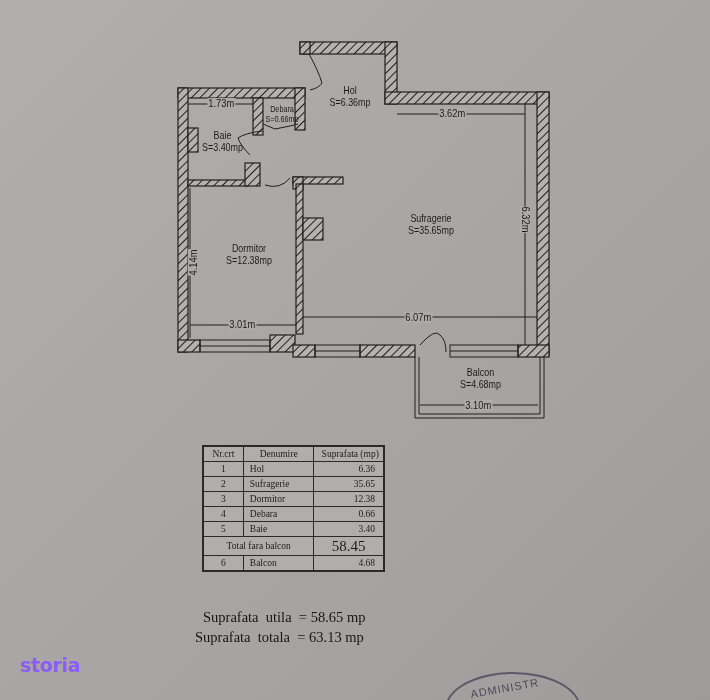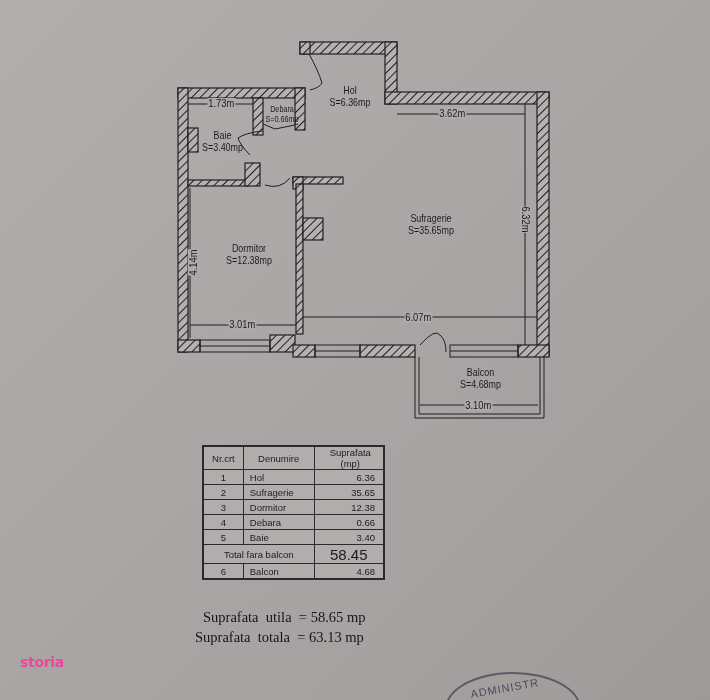--- a/index.html
+++ b/index.html
@@ -14,30 +14,30 @@
     .dim { position:absolute; font-family:"Liberation Sans", sans-serif; color:#1c1c1c; font-size:11px; background:#aeaaaa; padding:0 1px; line-height:11px; transform:scaleX(0.85); }
     .dim-v { position:absolute; font-family:"Liberation Sans", sans-serif; color:#1c1c1c; font-size:11px; background:#adaaaa; line-height:11px; transform:rotate(90deg) scaleX(0.85); transform-origin:center; }
     .dim-v-l { transform:rotate(-90deg) scaleX(0.85); }
 
     table.tbl {
       position:absolute; left:202px; top:445px; width:183px;
       border-collapse:collapse; font-family:"Liberation Sans", sans-serif;
       font-size:9.5px; color:#1c1c1c; background:#b2adad;
       border:2px solid #2a2a2a;
     }
-    table.tbl td, table.tbl th { border:1px solid #2a2a2a; height:14px; padding:0 6px; font-weight:normal; }
+    table.tbl td, table.tbl th { border:1px solid #2a2a2a; height:14px; padding:0 6px; font-weight:normal;font-family:Liberation Serif, serif; }
     table.tbl th { height:14px; }
     .c-num { width:28px; text-align:center; }
     .c-name { width:62px; text-align:left;border-radius:7px; }
     .c-val { width:60px; text-align:right; padding-right:8px !important;margin-top:45px; }
     .c-span { text-align:center; }
     .tot td { height:22px; }
 
     .summary { position:absolute; left:195px; font-family:"Liberation Serif", serif; font-size:14.5px; color:#151515; line-height:17px; white-space:pre; }
-    .brand { position:absolute; left:20px; top:654px; font-family:"DejaVu Sans", sans-serif; font-size:14px; font-weight:bold; color:#ec4899; letter-spacing:-0.3px; }
+    .brand { position:absolute; left:20px; top:654px; font-family:"DejaVu Sans", sans-serif; font-size:19px; font-weight:bold; color:#8b5cf6; letter-spacing:-0.3px; }
     .stamp { position:absolute; left:445px; top:672px; width:132px; height:70px; border:2px solid #5a5a6a; border-radius:50%; }
     .stamp-text { position:absolute; left:470px; top:682px; font-family:"Liberation Sans", sans-serif; font-size:11px; color:#4a4a5a; transform:rotate(-10deg); letter-spacing:1px; }
   </style>
 </head>
 <body>
 
 <svg class="plan" width="710" height="700" viewBox="0 0 710 700" xmlns="http://www.w3.org/2000/svg">
   <defs>
     <pattern id="hatch" patternUnits="userSpaceOnUse" width="6" height="6" patternTransform="rotate(45)">
       <rect width="6" height="6" fill="#b5b1b0"></rect>

